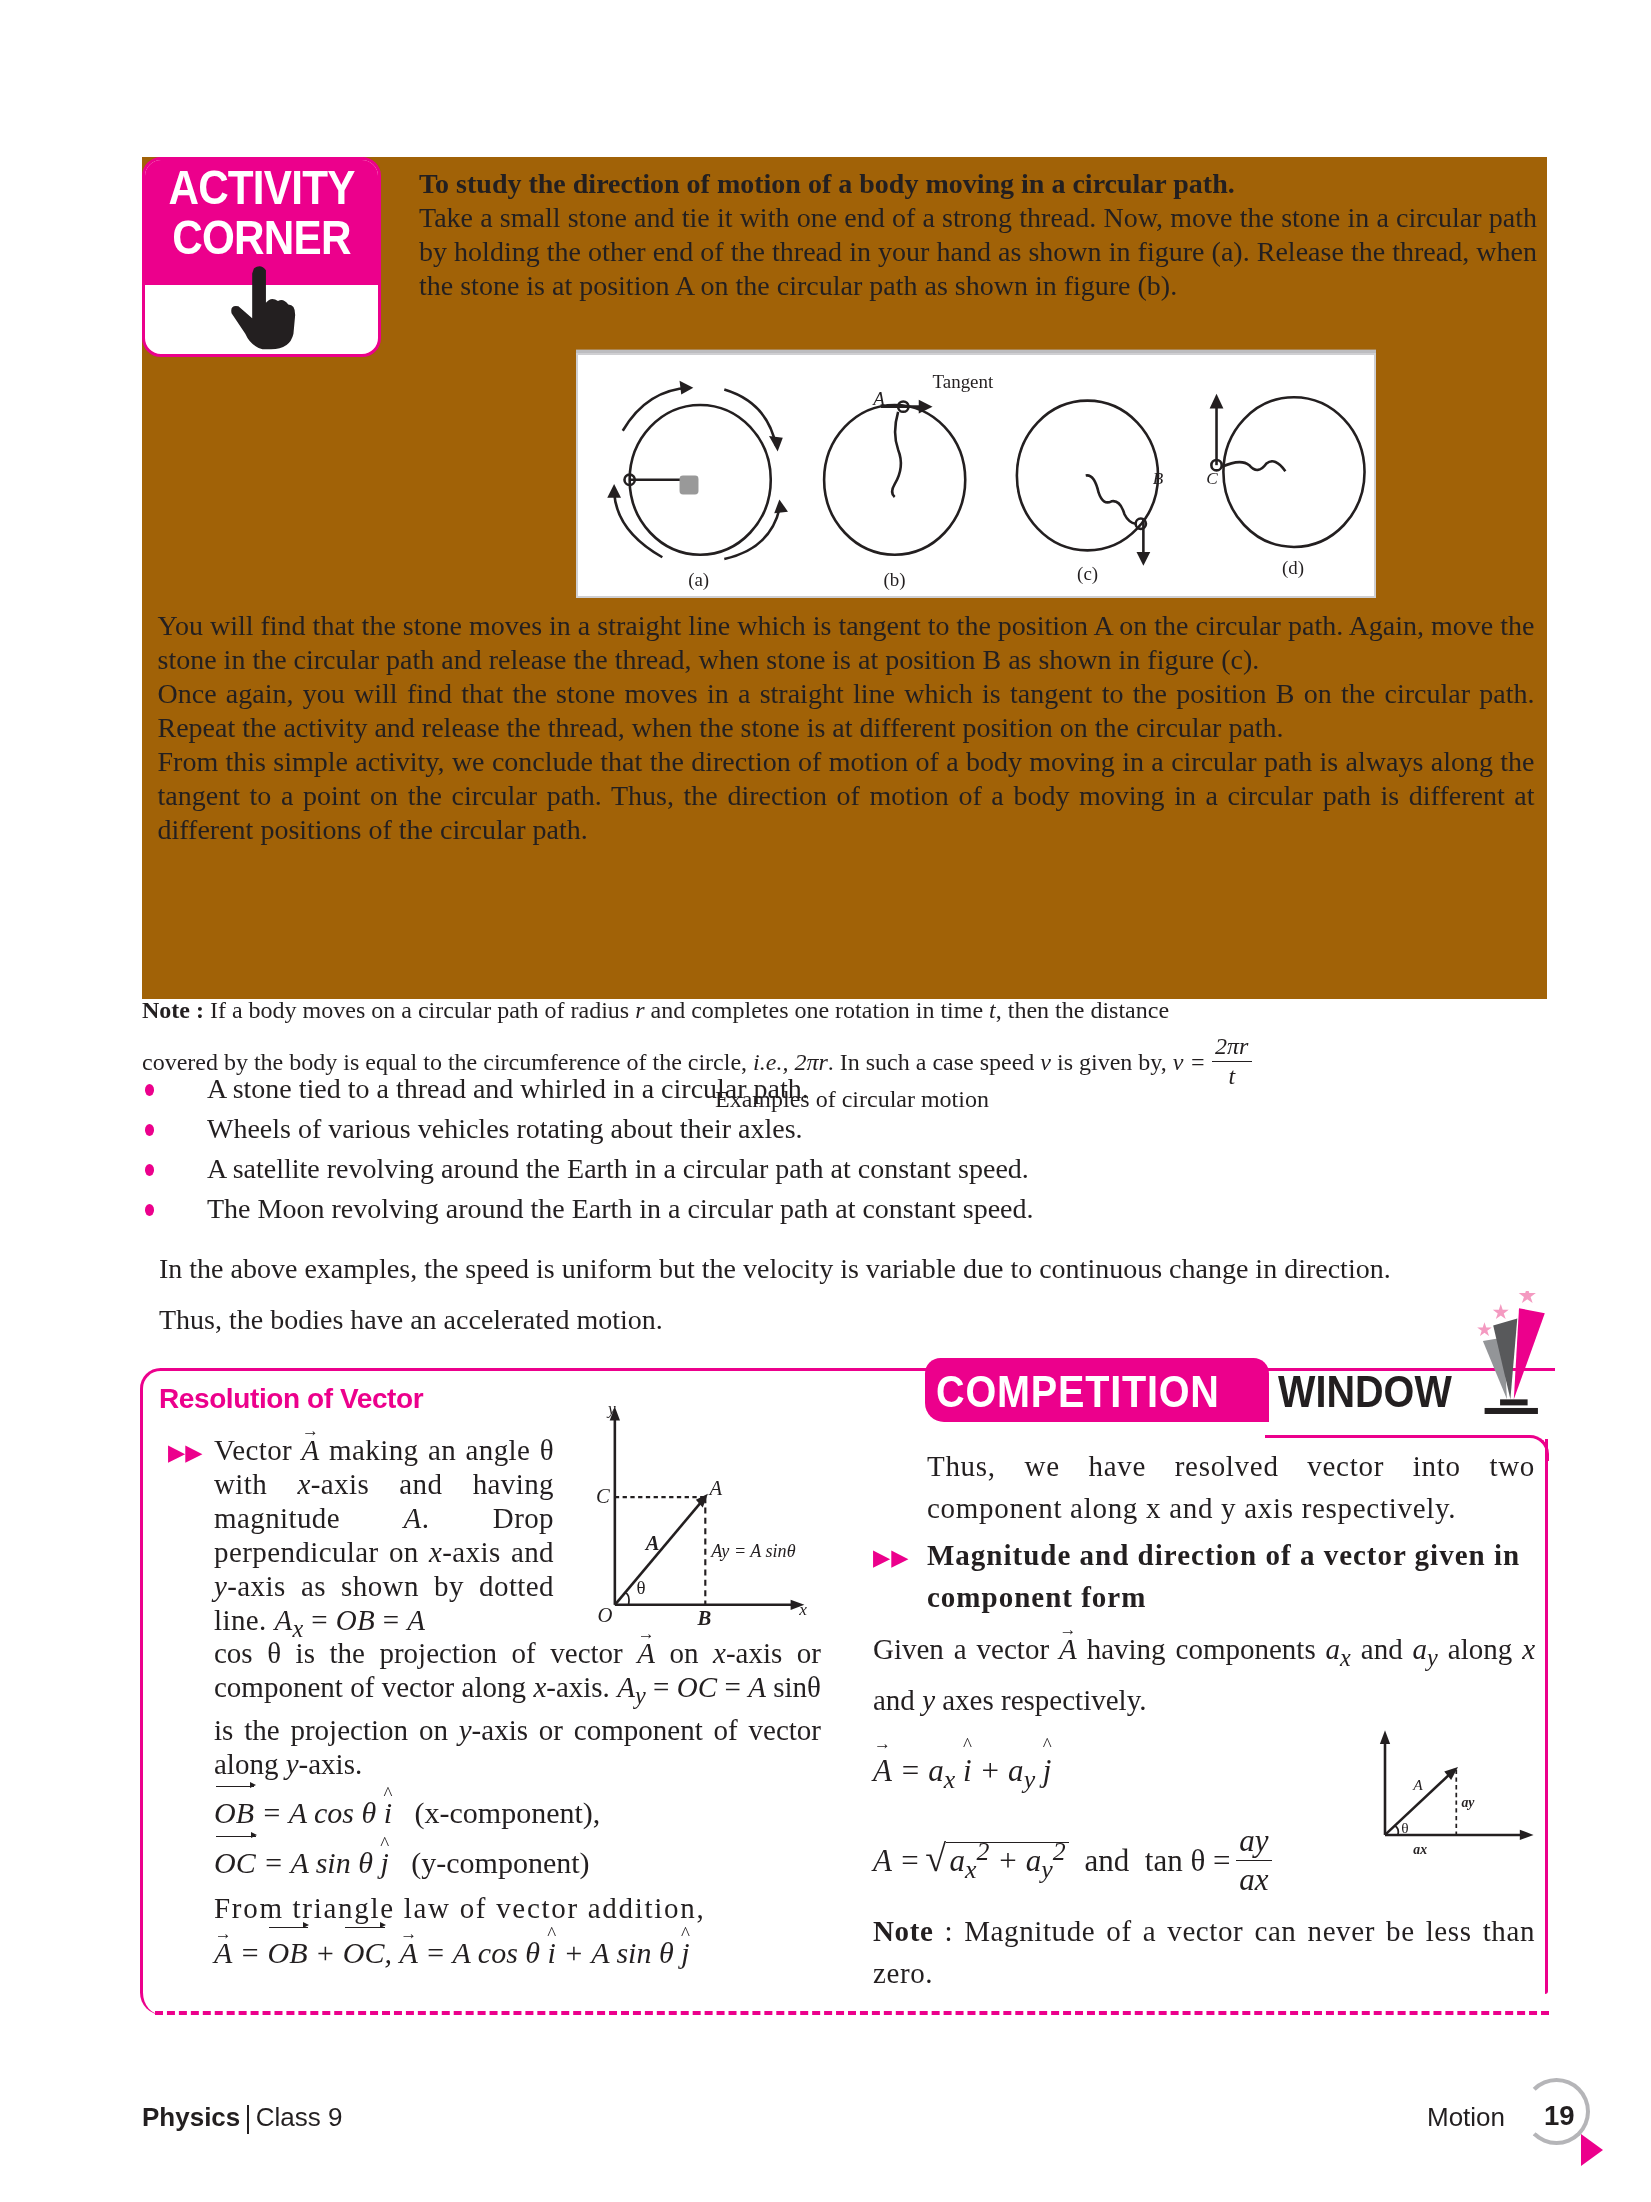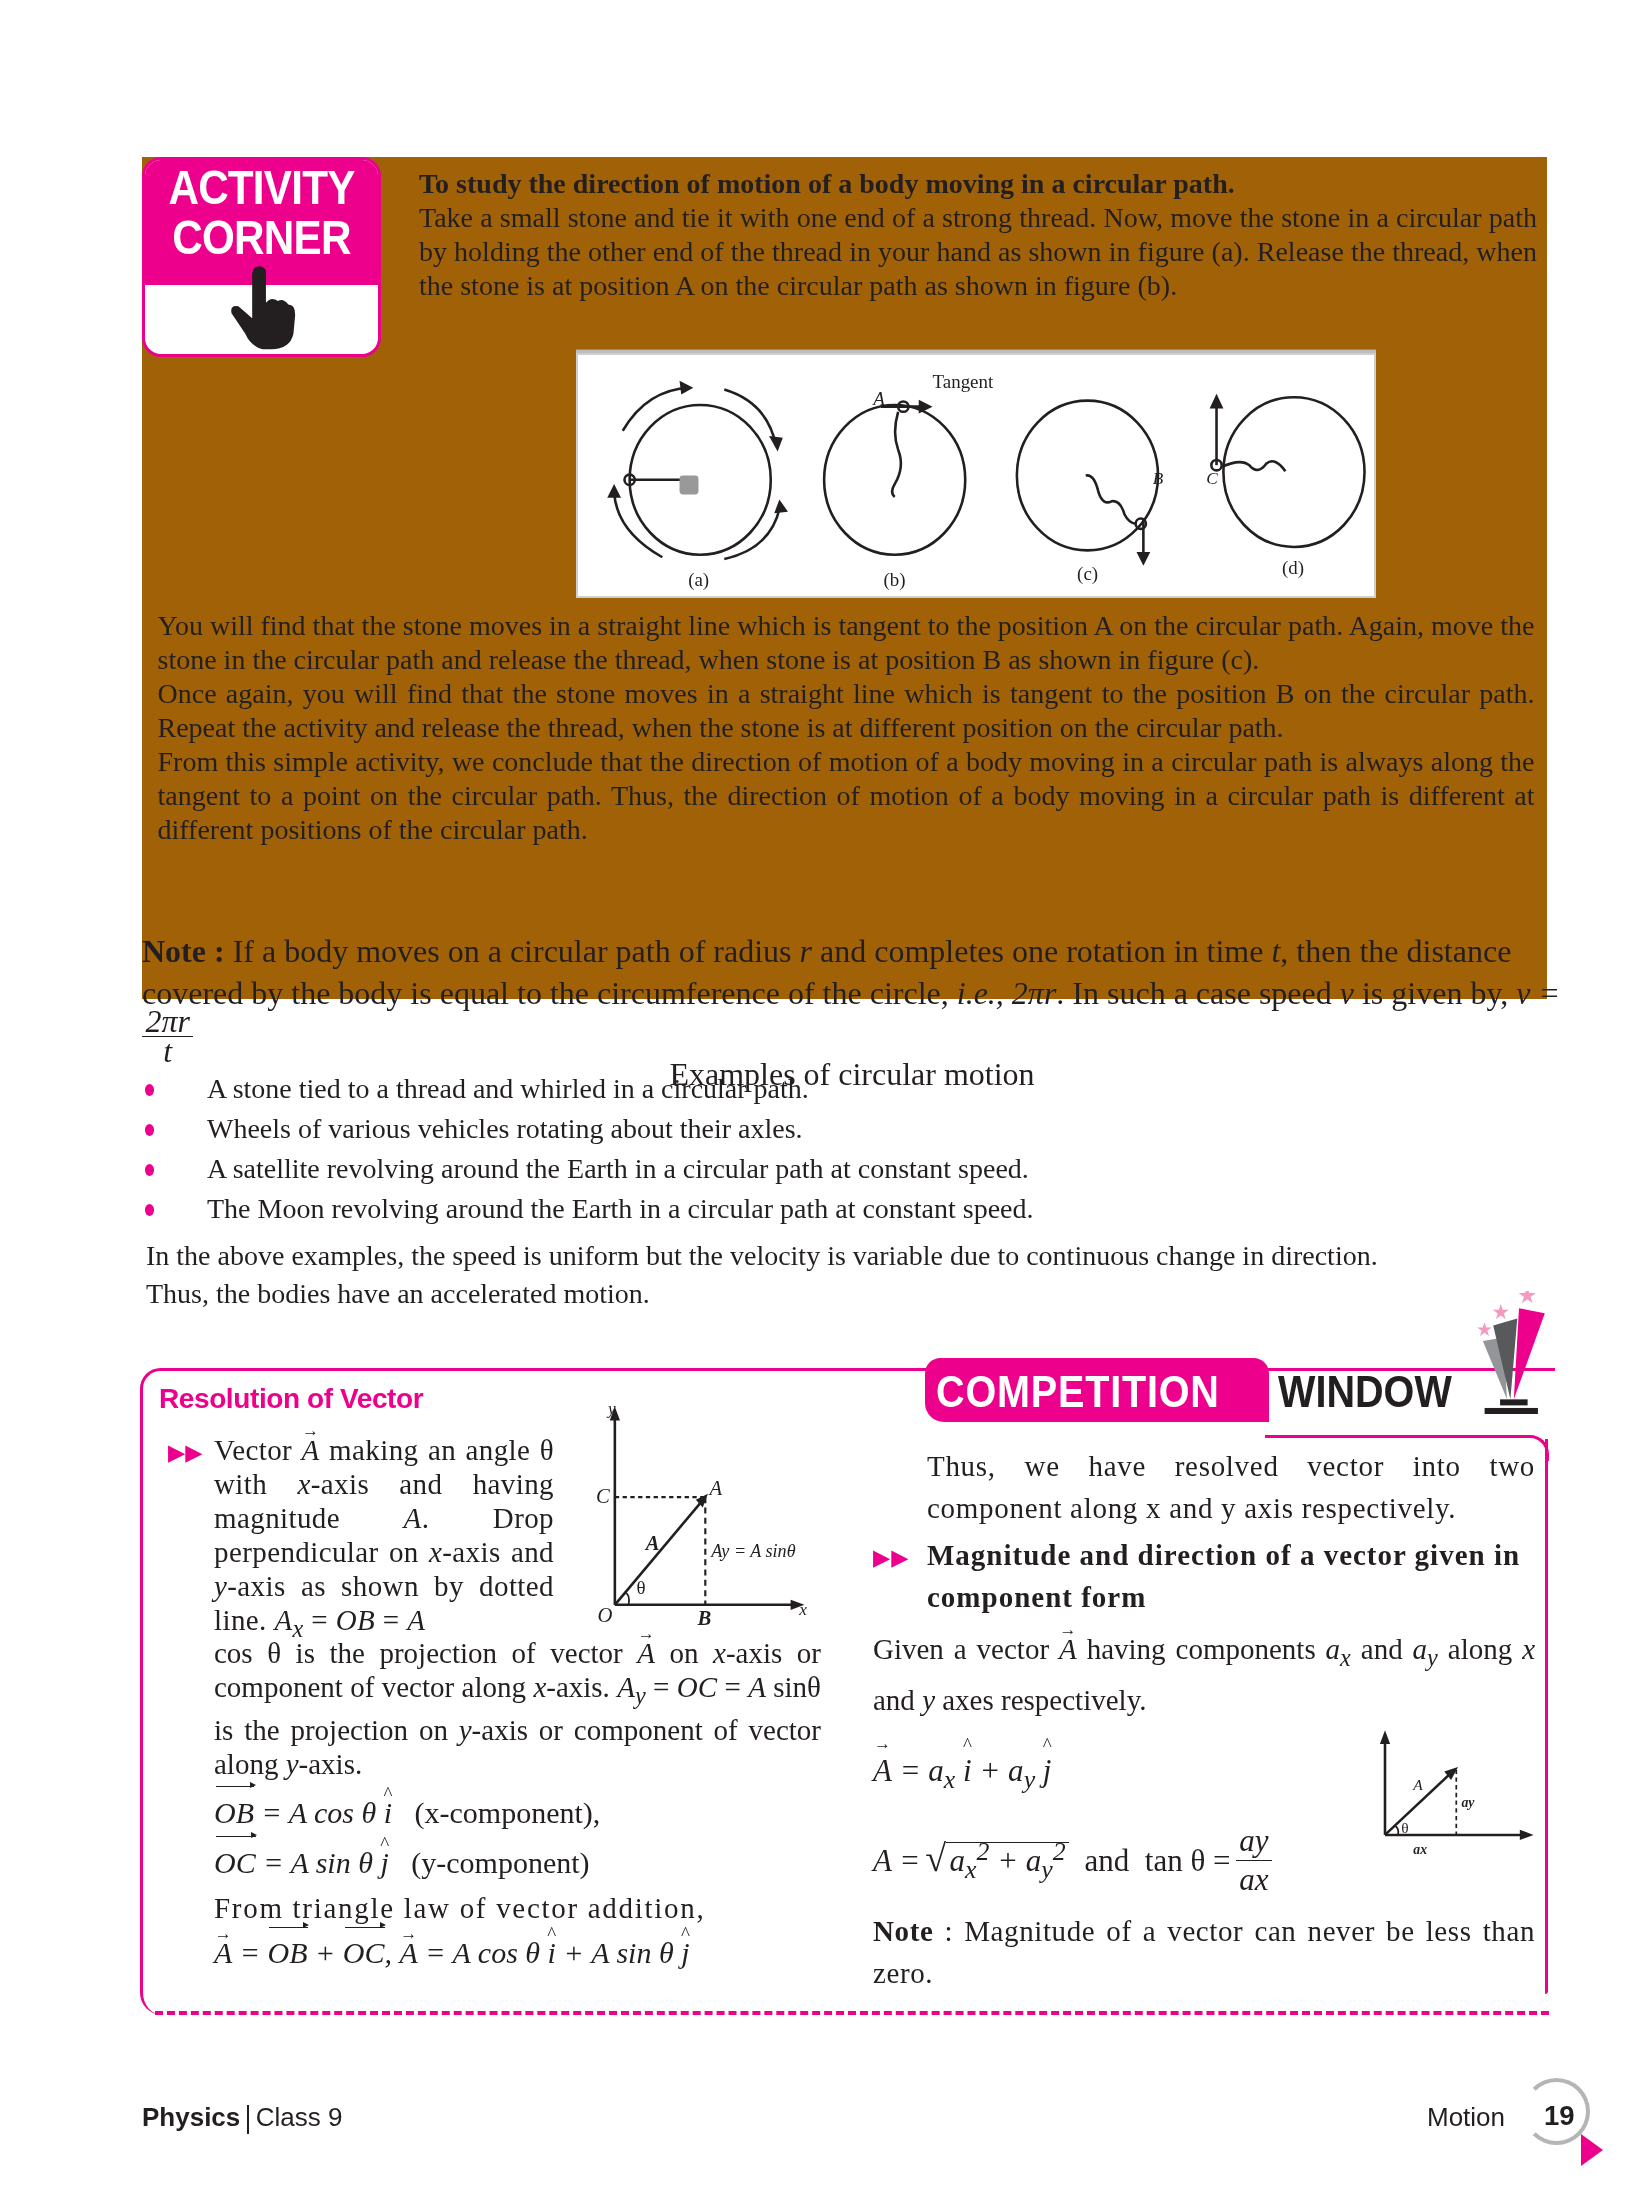--- a/index.html
+++ b/index.html
@@ -12,30 +12,30 @@
   .badge-top { position:absolute; left:0; top:0; right:0; height:125px; background:#ec008c; }
   .badge-title { position:absolute; left:0; right:0; top:3.4px; text-align:center; color:#fff; font-family:"Liberation Sans", sans-serif; font-weight:bold; font-size:48px; line-height:50px; letter-spacing:-0.9px; transform:scaleX(0.88); }
   .badge-hand { position:absolute; left:83px; top:105px; width:69px; height:86px; }
   .act-text { position:absolute; left:277px; top:10.3px; width:1118px; font-size:28px; line-height:34px; }
   .act-text .head { font-weight:bold; font-size:28px; }
   .figure-box { position:absolute; left:434px; top:196px; width:796px; height:241px; background:#fff; border:2.6px solid #cfcfd2; box-shadow:0 -3.4px 0 #bdbdc0; }
   .act-body { position:absolute; left:15.5px; top:452px; width:1377px; font-size:28px; line-height:34px; text-align:justify; }
   .act-body p { margin:0; }
 
   
-  .note { position:absolute; left:142px; top:934px; width:1420px; font-size:32px; line-height:34px; }
+  .note { position:absolute; left:142px; top:993px; width:1420px; font-size:24px; line-height:34px; }
   .note p { margin:0; }
   .frac { display:inline-block; vertical-align:middle; text-align:center; font-style:italic; line-height:29px; }
   .frac span { display:block; }
   .frac .num { border-bottom:1.7px solid #231f20; padding:0 3.4px; }
   .bullets { position:absolute; left:142px; top:1069px; width:1420px; font-size:28px; line-height:40px; margin:0; padding:0; list-style:none; }
   .bullets li { position:relative; padding-left:65px; }
   .bullets li::before { content:""; position:absolute; left:2.6px; top:14.6px; width:9.5px; height:12px; border-radius:50%; background:#ec008c; }
   .summary { position:absolute; left:142px; top:1235px; width:1428px; font-size:28px; line-height:34px; }
-  .summary p{ margin:4px; }
+  .summary p{ margin:17px; }
 
   
   .frame { position:absolute; left:140px; top:1368px; width:1415px; height:647px; border-left:3.4px solid #ec008c; border-top:3.4px solid #ec008c; border-radius:20.6px 0 0 22.4px; box-sizing:border-box; }
   .frame-bottom { position:absolute; left:155px; top:2011px; width:1394px; height:0; border-bottom:4.3px dashed #ec008c; }
   .frame-right { position:absolute; left:1545px; top:1439px; width:3.4px; height:555px; background:#ec008c; border-radius:0 0 17px 0; }
   .frame-right-top { position:absolute; left:1265px; top:1435px; width:284px; height:26px; border-top:3.4px solid #ec008c; border-right:3.4px solid #ec008c; border-radius:0 19px 0 0; box-sizing:border-box; }
 
   .res-title { position:absolute; left:159px; top:1383px; font-family:"Liberation Sans", sans-serif; font-weight:bold; font-size:28px; color:#ec008c; letter-spacing:-0.4px; }
   .left-col { position:absolute; left:168px; top:1433px; width:658px; font-size:29px; line-height:34px; }
   .arrow-bullet { color:#ec008c; font-family:"DejaVu Sans", sans-serif; font-size:22.4px; position:absolute; left:0; }

